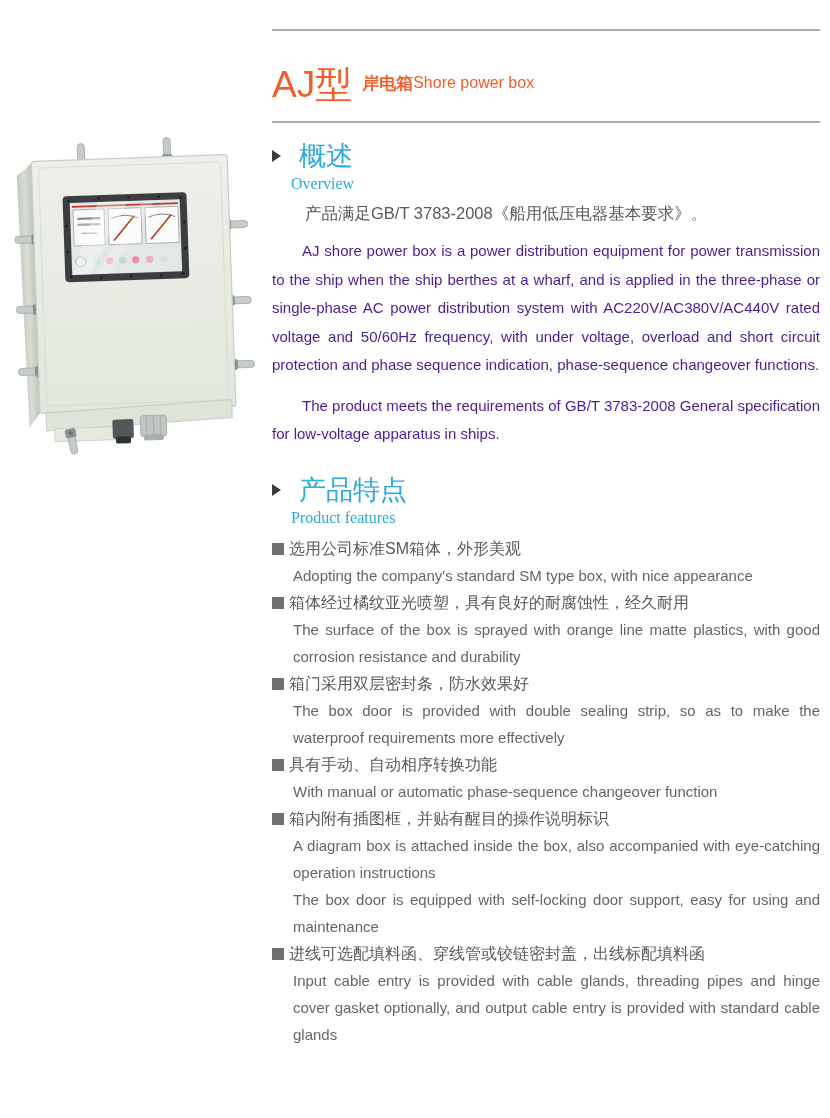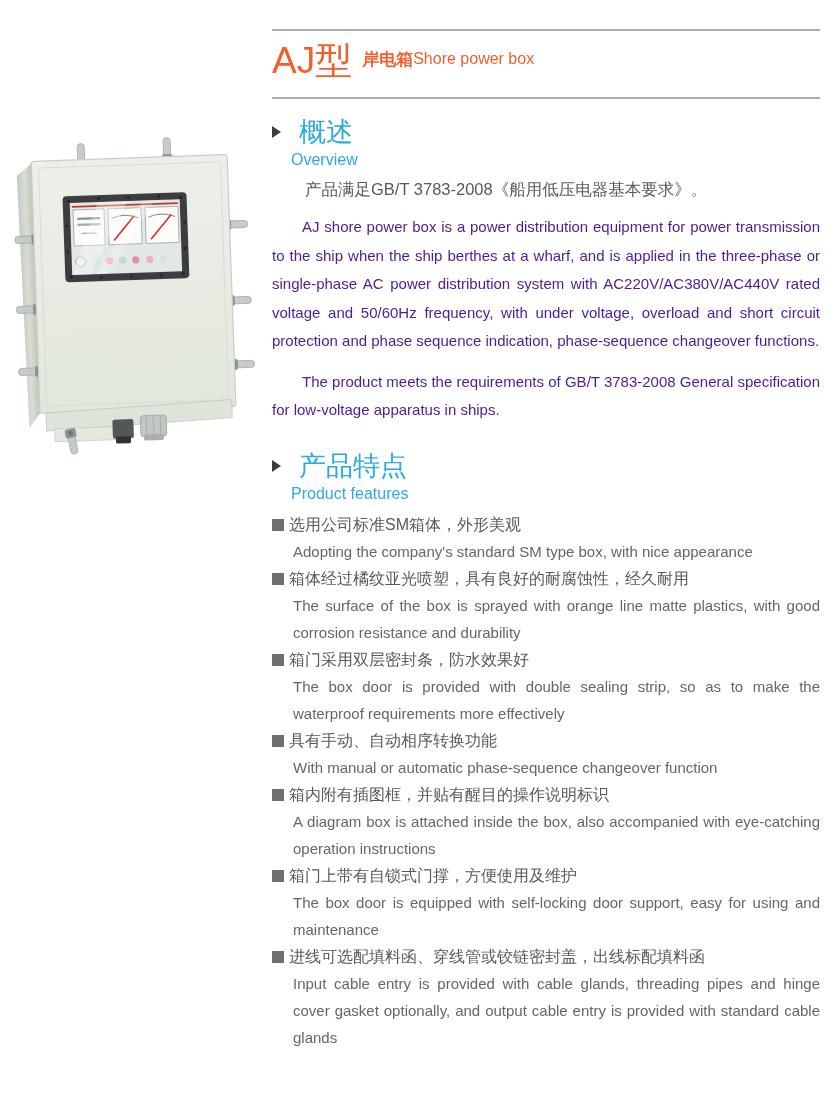--- a/index.html
+++ b/index.html
@@ -7,32 +7,32 @@
     width:830px;height:1118px;position:relative;background:#ffffff;
     font-family:"Liberation Sans","DejaVu Sans",sans-serif;
     overflow:hidden;
   }
   .content{position:absolute;left:272px;top:0;width:548px;}
   .rule{height:2px;background:#acacac;}
   .rule-top{margin-top:29px;}
   .rule-under-title{margin-top:12px;}
 
   
-  .title-row{display:flex;align-items:center;margin-top:4px;height:50px;color:#f15f2c;}
+  .title-row{display:flex;align-items:center;margin-top:28px;height:50px;color:#f15f2c;}
   .model{font-size:37px;line-height:1;letter-spacing:0;}
   .title-right{margin-left:10px;display:flex;flex-direction:row;justify-content:center;}
   .product-zh{font-size:17px;font-weight:bold;line-height:1.25;}
   .product-en{font-size:16px;line-height:1.25;}
 
   
   .sec-head{margin-top:18px;position:relative;padding-left:19px;}
   .sec-head .tri{position:absolute;left:0;top:9px;width:0;height:0;
     border-left:9px solid #3c3c3c;border-top:6px solid transparent;border-bottom:6px solid transparent;}
   .sec-zh{font-size:27px;line-height:31px;color:#2ba9e0;font-weight:500;margin-left:8px;}
-  .sec-en{font-size:16px;line-height:19px;color:#2ba9e0;margin-top:2px;}
+  .sec-en{font-size:16px;line-height:19px;color:#2ba9e0;margin-top:2px;font-family:Liberation Serif, serif;}
 
   
   .p-zh{margin:4px 0 0;font-size:16.5px;line-height:32px;color:#595959;
     text-align:justify;text-indent:2em;}
   .p-en{margin:8px 0 0;font-size:15px;line-height:28.5px;color:#4c1d95;
     text-align:justify;text-indent:2em;}
   .p-zh + .p-zh,.p-en + .p-en{margin-top:12px;}
 
   .features-sec{margin-top:26px;}
   .feat-list{margin-top:8px;}
@@ -222,23 +222,20 @@
       </div>
 
       <div class="feat">
         <div class="feat-zh">
           <span class="sq"></span><span>箱内附有插图框，并贴有醒目的操作说明标识</span>
         </div>
         <div class="feat-en">A diagram box is attached inside the box, also accompanied with eye-catching operation instructions</div>
       </div>
 
       <div class="feat">
-        <div class="feat-zh">
-          <span class="sq"></span><span>箱门上带有自锁式门撑，方便使用及维护</span>
-        </div>
         <div class="feat-en">The box door is equipped with self-locking door support, easy for using and maintenance</div>
       </div>
 
       <div class="feat">
         <div class="feat-zh">
           <span class="sq"></span><span>进线可选配填料函、穿线管或铰链密封盖，出线标配填料函</span>
         </div>
         <div class="feat-en">Input cable entry is provided with cable glands, threading pipes and hinge cover gasket optionally, and output cable entry is provided with standard cable glands</div>
       </div>
 

